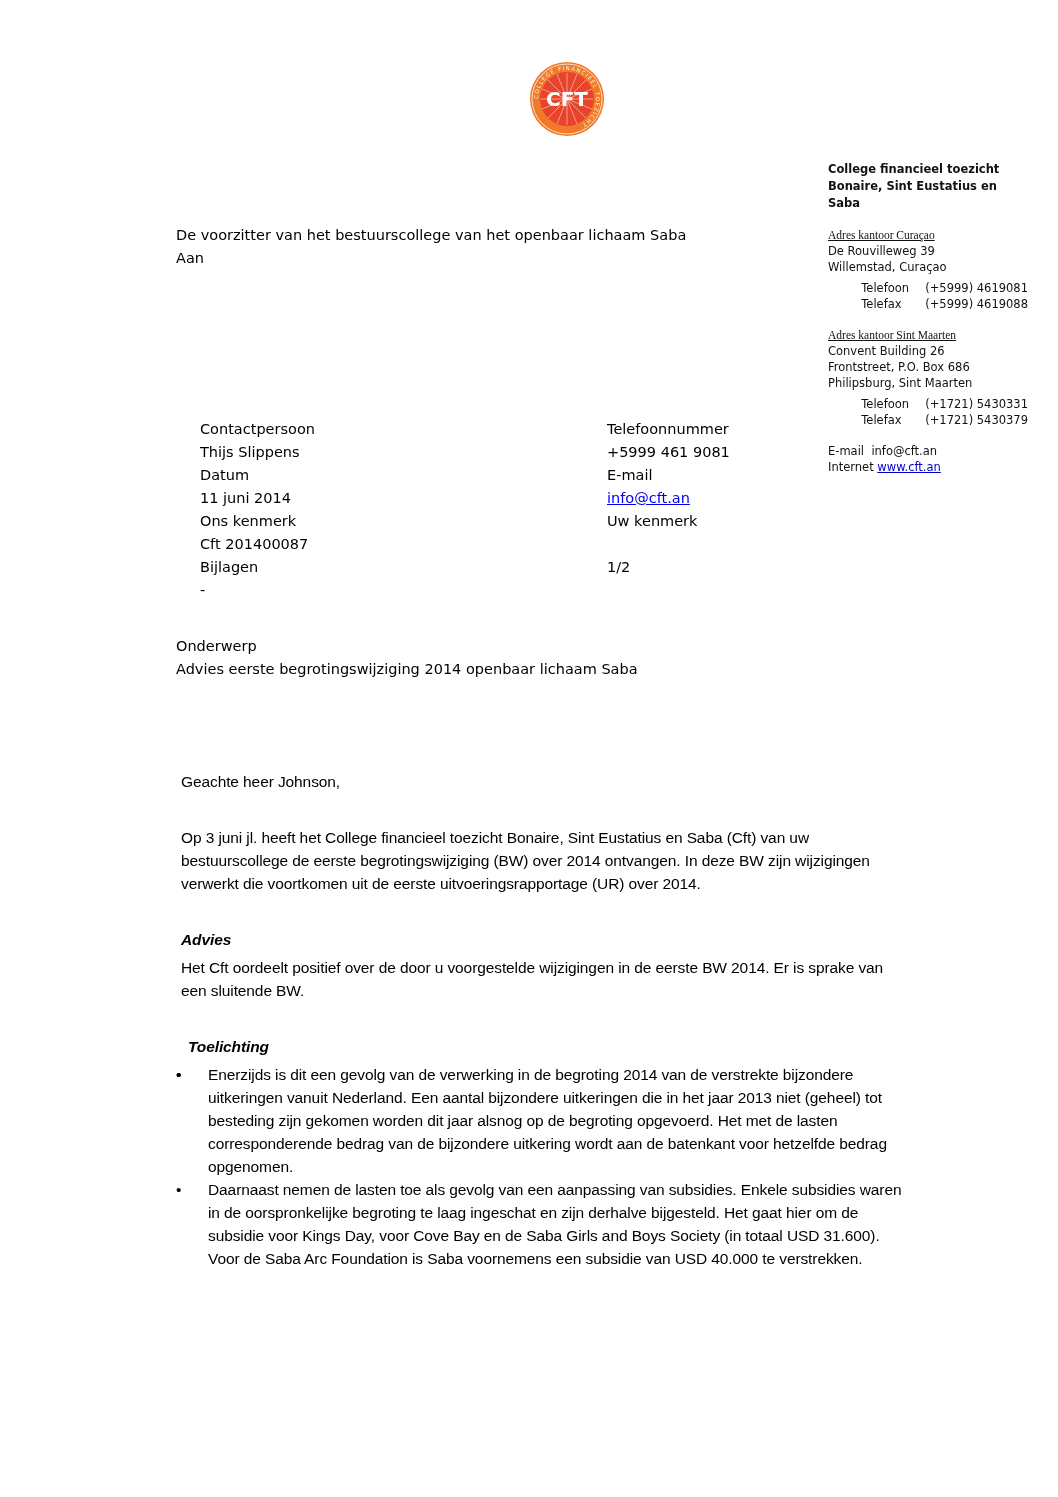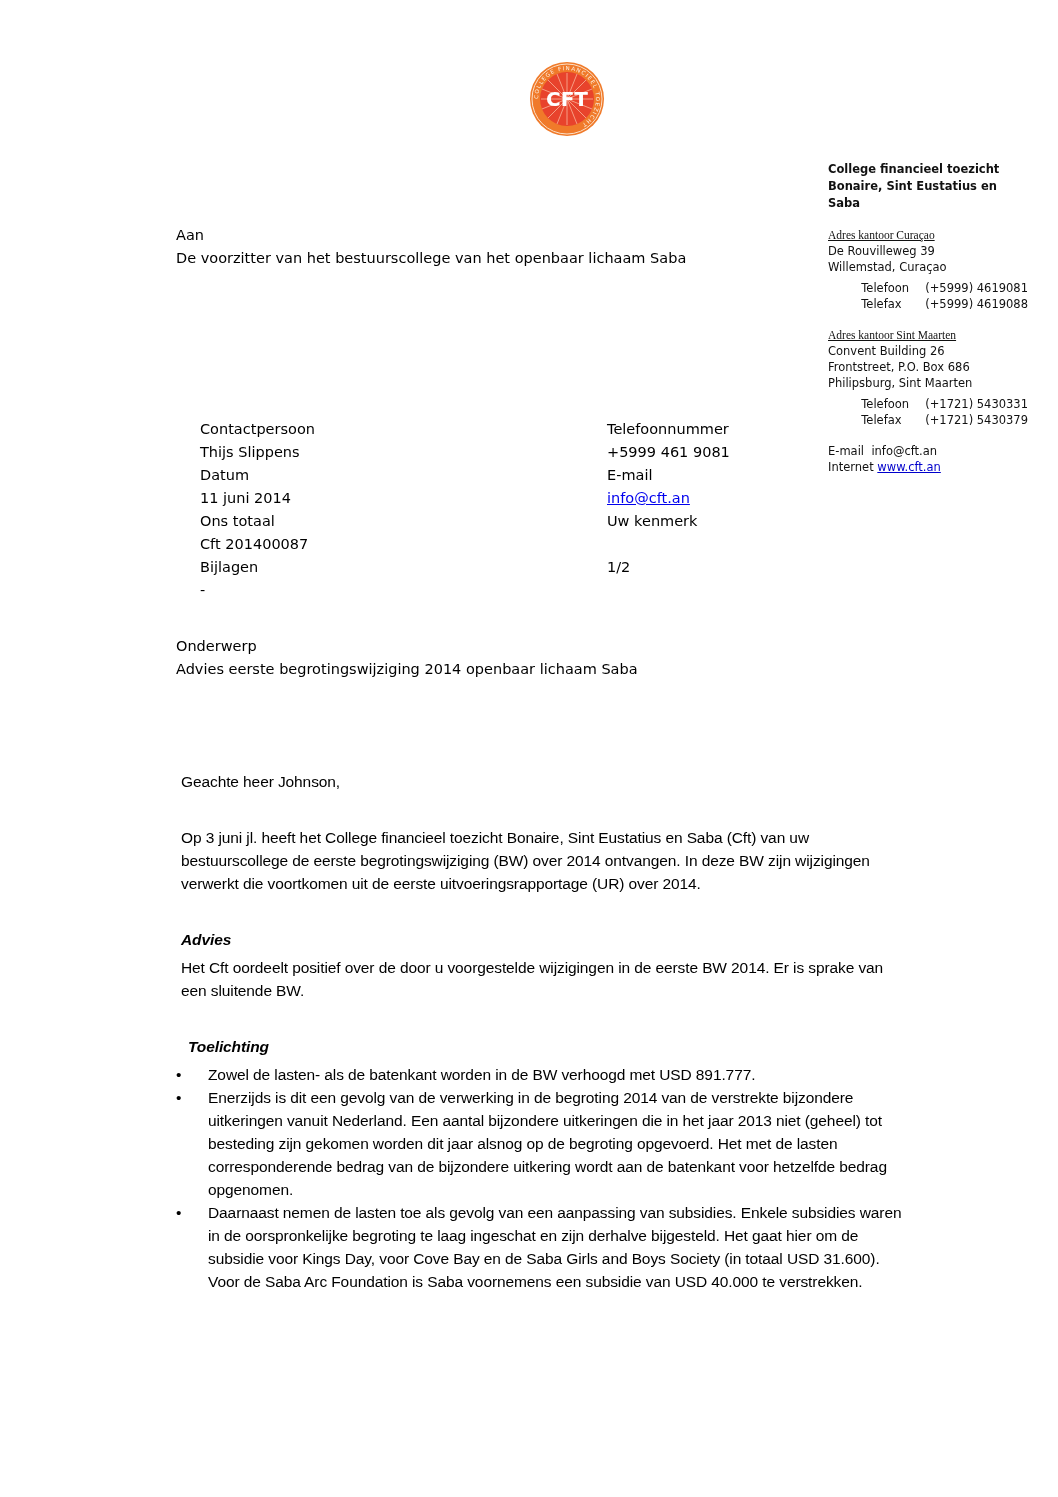--- a/index.html
+++ b/index.html
@@ -90,35 +90,35 @@
     <span>E-mail</span>&nbsp;
     <span>info@cft.an</span>
   </div>
   <div>
     <span>Internet</span>
     <a>www.cft.an</a>
   </div>
 </div>
 
 <div class="abs main addr">
+  <div>De voorzitter van het bestuurscollege van het openbaar lichaam Saba</div>
   <div>Aan</div>
-  <div>De voorzitter van het bestuurscollege van het openbaar lichaam Saba</div>
 </div>
 
 <div class="abs main meta">
   <div class="grid">
     <div>Contactpersoon</div>
     <div>Telefoonnummer</div>
     <div>Thijs Slippens</div>
     <div>+5999 461 9081</div>
     <div>Datum</div>
     <div>E-mail</div>
     <div>11 juni 2014</div>
     <div><a>info@cft.an</a></div>
-    <div>Ons totaal</div>
+    <div>Ons kenmerk</div>
     <div>Uw kenmerk</div>
     <div>Cft 201400087</div>
     <div>&nbsp;</div>
     <div>Bijlagen</div>
     <div>1/2</div>
     <div>-</div>
   </div>
 </div>
 
 <div class="abs main subject">
@@ -131,21 +131,20 @@
   <div class="sp"></div>
   <p>Op 3 juni jl. heeft het College financieel toezicht Bonaire, Sint Eustatius en Saba (Cft) van uw bestuurscollege de eerste begrotingswijziging (BW) over 2014 ontvangen. In deze BW zijn wijzigingen verwerkt die voortkomen uit de eerste uitvoeringsrapportage (UR) over 2014.</p>
   <div class="sp"></div>
   <p class="h">Advies</p>
   <p>Het Cft oordeelt positief over de door u voorgestelde wijzigingen in de eerste BW 2014. Er is sprake van een sluitende BW.</p>
   <div class="sp"></div>
   <p class="h" style="padding-left:7px">Toelichting</p>
   <ul>
     <li>
       <span class="bul">•</span>
-      <span>Zowel de lasten- als de batenkant worden in de BW verhoogd met USD 891.777.</span>
     </li>
     <li>
       <span class="bul">•</span>
       <span>Enerzijds is dit een gevolg van de verwerking in de begroting 2014 van de verstrekte bijzondere uitkeringen vanuit Nederland. Een aantal bijzondere uitkeringen die in het jaar 2013 niet (geheel) tot besteding zijn gekomen worden dit jaar alsnog op de begroting opgevoerd. Het met de lasten corresponderende bedrag van de bijzondere uitkering wordt aan de batenkant voor hetzelfde bedrag opgenomen.</span>
     </li>
     <li>
       <span class="bul">•</span>
       <span>Daarnaast nemen de lasten toe als gevolg van een aanpassing van subsidies. Enkele subsidies waren in de oorspronkelijke begroting te laag ingeschat en zijn derhalve bijgesteld. Het gaat hier om de subsidie voor Kings Day, voor Cove Bay en de Saba Girls and Boys Society (in totaal USD 31.600). Voor de Saba Arc Foundation is Saba voornemens een subsidie van USD 40.000 te verstrekken.</span>
     </li>
   </ul>

